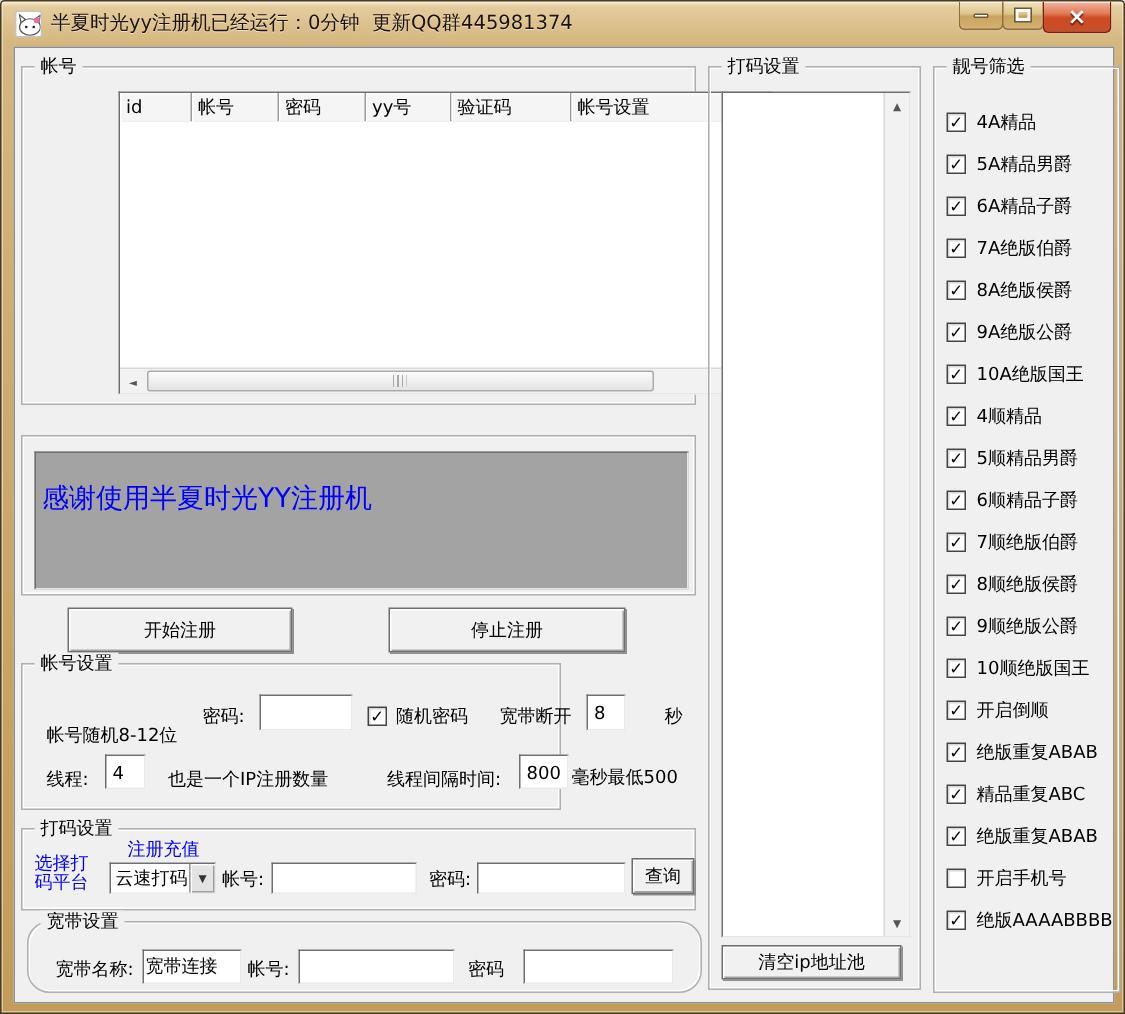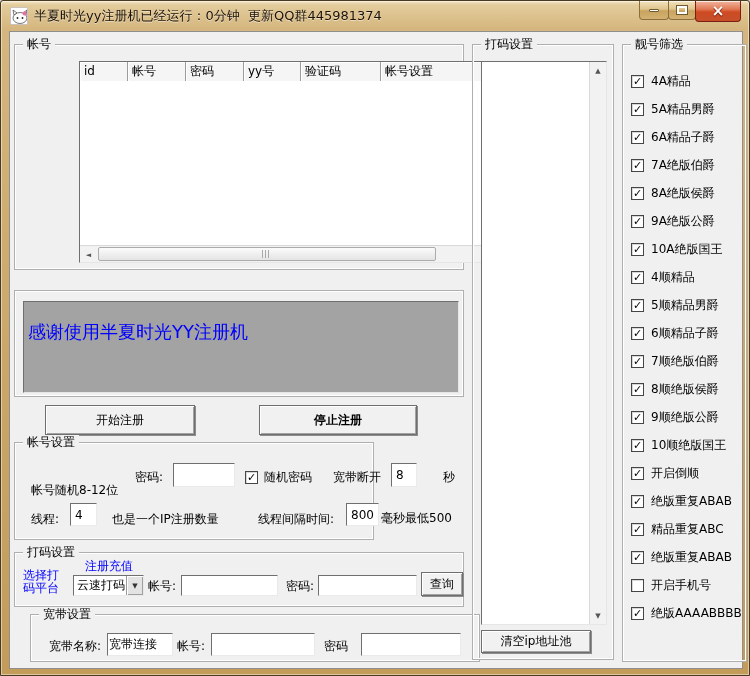--- a/index.html
+++ b/index.html
@@ -157,21 +157,21 @@
     </div>
 
     <div class="gb" style="left:4px; top:258px; width:450px; height:107px;">
       <span class="gb-label blue">即时信息</span>
       <div class="msgbox" style="left:8px; top:10px; width:436px; height:92px;">
         <span>感谢使用半夏时光YY注册机</span>
       </div>
     </div>
 
     <button class="btn3d" style="left:35px; top:373px; width:150px; height:30px;">开始注册</button>
-    <button class="btn3d" style="left:249px; top:373px; width:158px; height:30px;font-weight:bold;">停止注册</button>
+    <button class="btn3d" style="left:249px; top:373px; width:158px; height:30px;">停止注册</button>
 
     <div class="gb" style="left:4px; top:410px; width:360px; height:98px;">
       <span class="gb-label">帐号设置</span>
       <span class="txt" style="left:16px; top:40px;">帐号随机8-12位</span>
       <span class="txt" style="left:120px; top:27px;">密码:</span>
       <input class="ipt" style="left: 158px; top: 20px; width: 62px; height: 24px;">
       <div class="cb-inline" style="left:230px; top:26px;">
         <span class="cb-box">✓</span>
         <span class="cb-label">随机密码</span>
       </div>
@@ -195,39 +195,39 @@
         <span class="combo-text">云速打码</span>
         <span class="combo-arrow">▼</span>
       </div>
       <span class="txt" style="left:133px; top:26px;">帐号:</span>
       <input class="ipt" style="left: 166px; top: 22px; width: 97px; height: 21px;">
       <span class="txt" style="left:271px; top:26px;">密码:</span>
       <input class="ipt" style="left: 303px; top: 22px; width: 99px; height: 21px;">
       <button class="btn3d" style="left:406px; top:19px; width:42px; height:24px;">查询</button>
     </div>
 
-    <div class="gb" style="left:20px; top:582px; width:450px; height:48px;">
+    <div class="gb" style="left:8px; top:582px; width:450px; height:48px;border-radius:15px;">
       <span class="gb-label">宽带设置</span>
       <span class="txt" style="left:18px; top:24px;">宽带名称:</span>
       <input class="ipt" style="left: 76px; top: 18px; width: 66px; height: 23px; padding: 2px 1px;" value="宽带连接">
       <span class="txt" style="left:146px; top:24px;">帐号:</span>
       <input class="ipt" style="left: 180px; top: 18px; width: 104px; height: 23px;">
       <span class="txt" style="left:293px; top:24px;">密码</span>
       <input class="ipt" style="left: 330px; top: 18px; width: 100px; height: 23px;">
     </div>
 
     <div class="gb" style="left:462px; top:12px; width:142px; height:616px;">
       <span class="gb-label">打码设置</span>
       <div class="listbox" style="left:8px; top:16px; width:126px; height:564px;">
         <div class="vscroll">
           <span class="sb-btn up">▲</span>
           <span class="sb-btn down">▼</span>
         </div>
       </div>
-      <button class="btn3d" style="left:8px; top:585px; width:110px; height:23px;">清空ip地址池</button>
+      <button class="btn3d" style="left:8px; top:585px; width:120px; height:23px;">清空ip地址池</button>
     </div>
 
     <div class="gb" style="left:612px; top:12px; width:125px; height:618px;">
       <span class="gb-label">靓号筛选</span>
       <div class="filter-list">
           <div class="cb-item">
             <span class="cb-box">✓</span>
             <span class="cb-label">4A精品</span>
           </div>
           <div class="cb-item">

